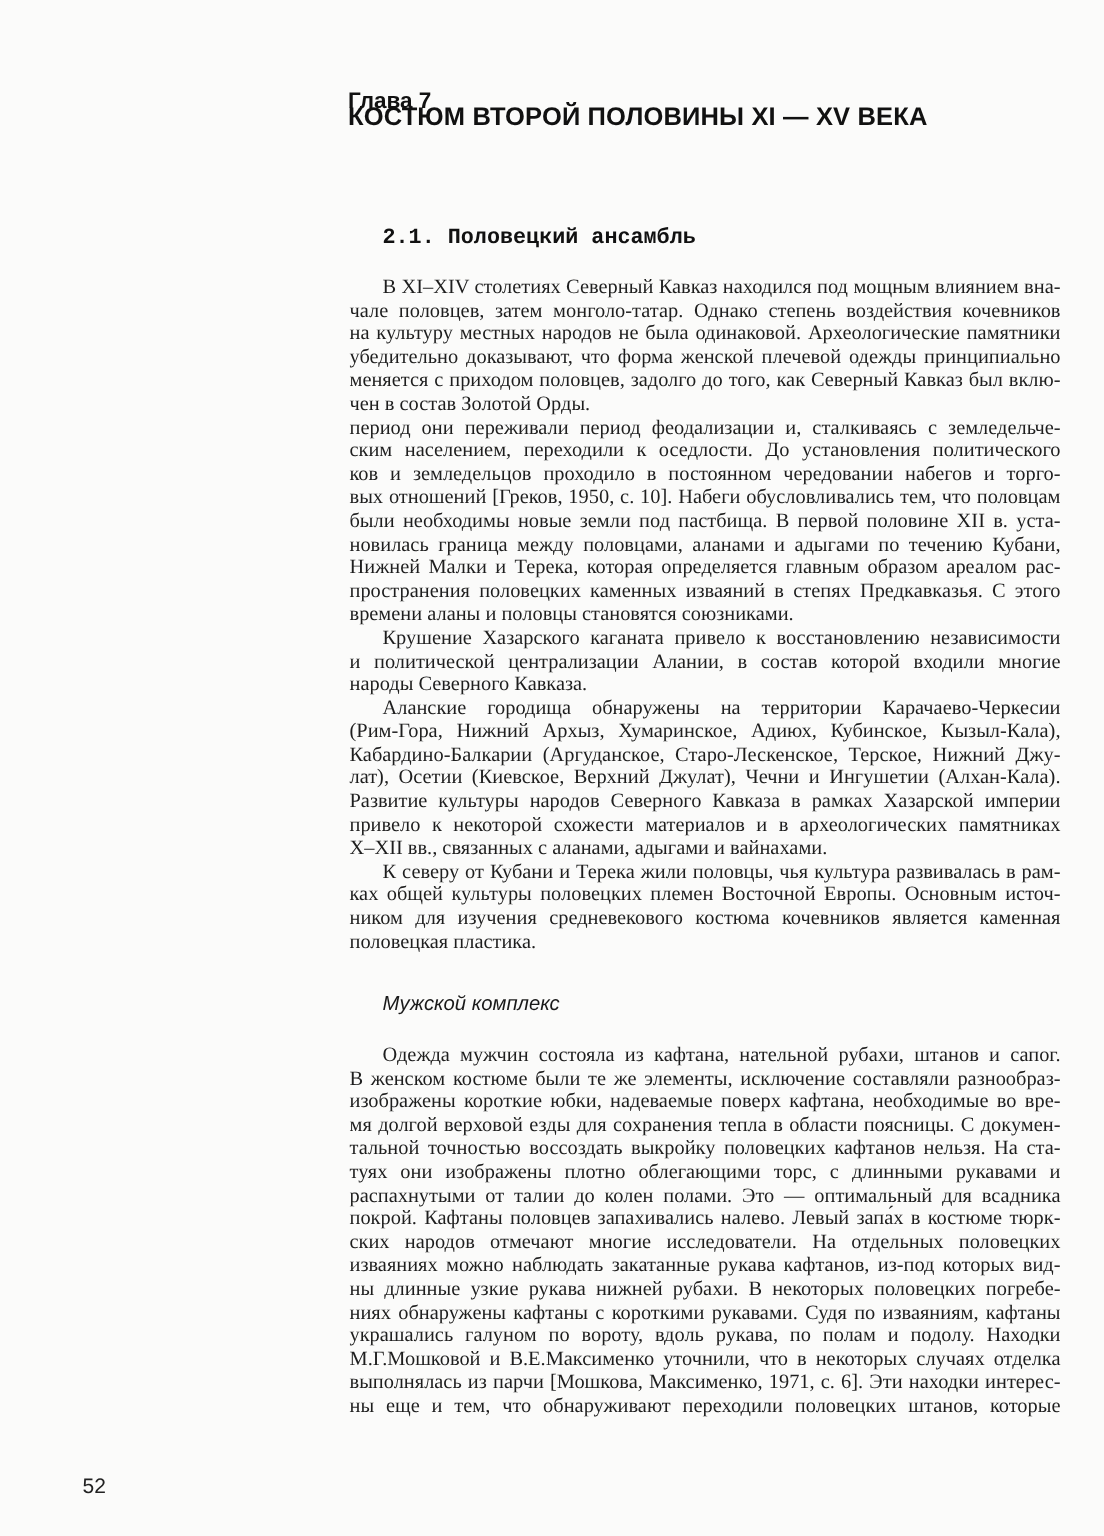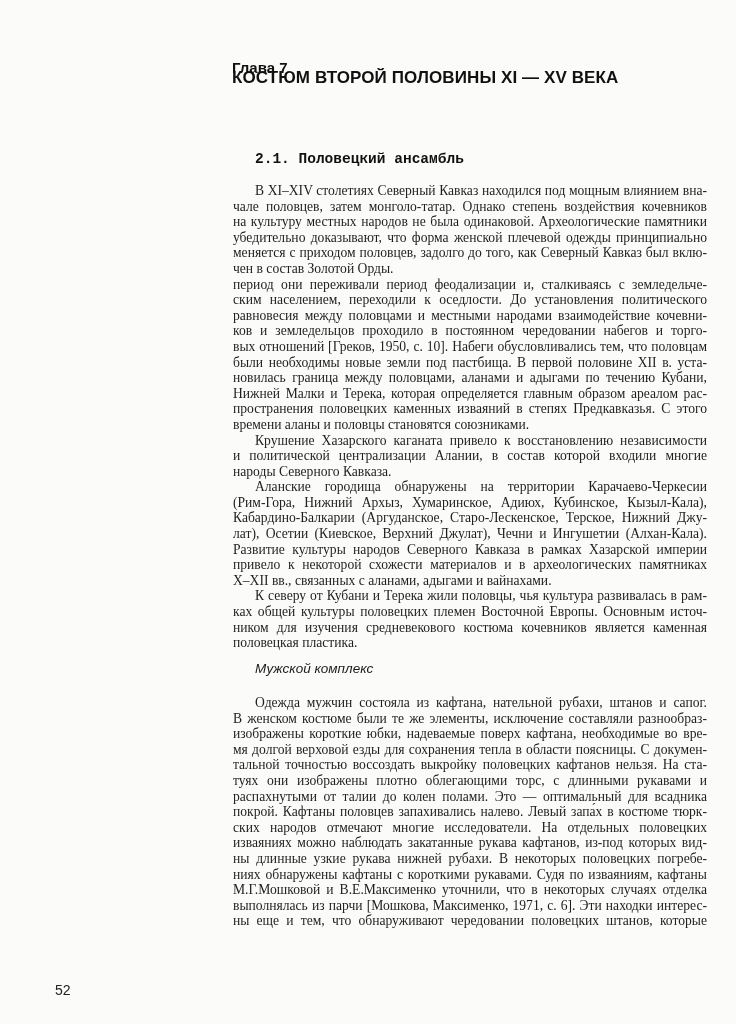--- a/index.html
+++ b/index.html
@@ -54,21 +54,20 @@
         <span class="line indent">В XI–XIV столетиях Северный Кавказ находился под мощным влиянием вна-</span>
         <span class="line">чале половцев, затем монголо-татар. Однако степень воздействия кочевников</span>
         <span class="line">на культуру местных народов не была одинаковой. Археологические памятники</span>
         <span class="line">убедительно доказывают, что форма женской плечевой одежды принципиально</span>
         <span class="line">меняется с приходом половцев, задолго до того, как Северный Кавказ был вклю-</span>
         <span class="line last">чен в состав Золотой Орды.</span>
       </div>
       <div>
         <span class="line">период они переживали период феодализации и, сталкиваясь с земледельче-</span>
         <span class="line">ским населением, переходили к оседлости. До установления политического</span>
-        <span class="line">равновесия между половцами и местными народами взаимодействие кочевни-</span>
         <span class="line">ков и земледельцов проходило в постоянном чередовании набегов и торго-</span>
         <span class="line">вых отношений [Греков, 1950, с. 10]. Набеги обусловливались тем, что половцам</span>
         <span class="line">были необходимы новые земли под пастбища. В первой половине XII в. уста-</span>
         <span class="line">новилась граница между половцами, аланами и адыгами по течению Кубани,</span>
         <span class="line">Нижней Малки и Терека, которая определяется главным образом ареалом рас-</span>
         <span class="line">пространения половецких каменных изваяний в степях Предкавказья. С этого</span>
         <span class="line last">времени аланы и половцы становятся союзниками.</span>
       </div>
       <div>
         <span class="line indent">Крушение Хазарского каганата привело к восстановлению независимости</span>
@@ -101,20 +100,21 @@
         <span class="line">изображены короткие юбки, надеваемые поверх кафтана, необходимые во вре-</span>
         <span class="line">мя долгой верховой езды для сохранения тепла в области поясницы. С докумен-</span>
         <span class="line">тальной точностью воссоздать выкройку половецких кафтанов нельзя. На ста-</span>
         <span class="line">туях они изображены плотно облегающими торс, с длинными рукавами и</span>
         <span class="line">распахнутыми от талии до колен полами. Это — оптимальный для всадника</span>
         <span class="line">покрой. Кафтаны половцев запахивались налево. Левый запа́х в костюме тюрк-</span>
         <span class="line">ских народов отмечают многие исследователи. На отдельных половецких</span>
         <span class="line">изваяниях можно наблюдать закатанные рукава кафтанов, из-под которых вид-</span>
         <span class="line">ны длинные узкие рукава нижней рубахи. В некоторых половецких погребе-</span>
         <span class="line">ниях обнаружены кафтаны с короткими рукавами. Судя по изваяниям, кафтаны</span>
+        <span class="line">украшались галуном по вороту, вдоль рукава, по полам и подолу. Находки</span>
         <span class="line">М.Г.Мошковой и В.Е.Максименко уточнили, что в некоторых случаях отделка</span>
         <span class="line">выполнялась из парчи [Мошкова, Максименко, 1971, с. 6]. Эти находки интерес-</span>
-        <span class="line">ны еще и тем, что обнаруживают чередовании половецких штанов, которые</span>
+        <span class="line">ны еще и тем, что обнаруживают переходили половецких штанов, которые</span>
       </div>
     </div>
 
   <div class="page-number">52</div>
 </div>
 
 </body></html>

